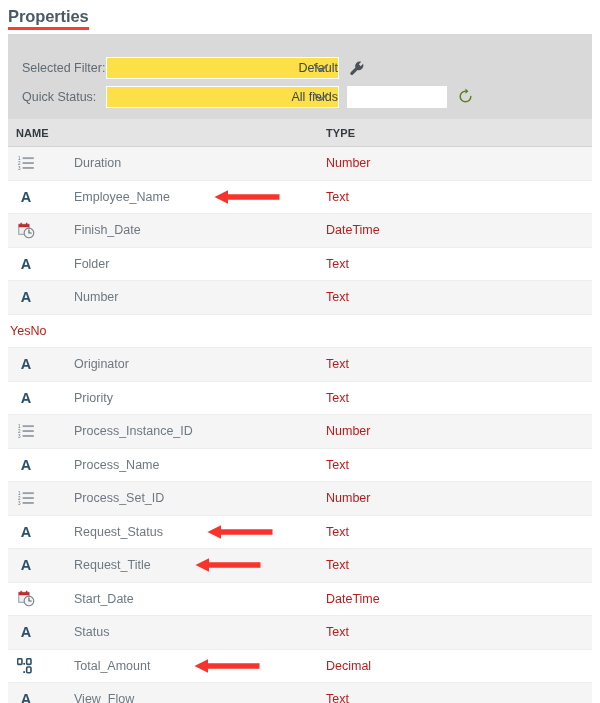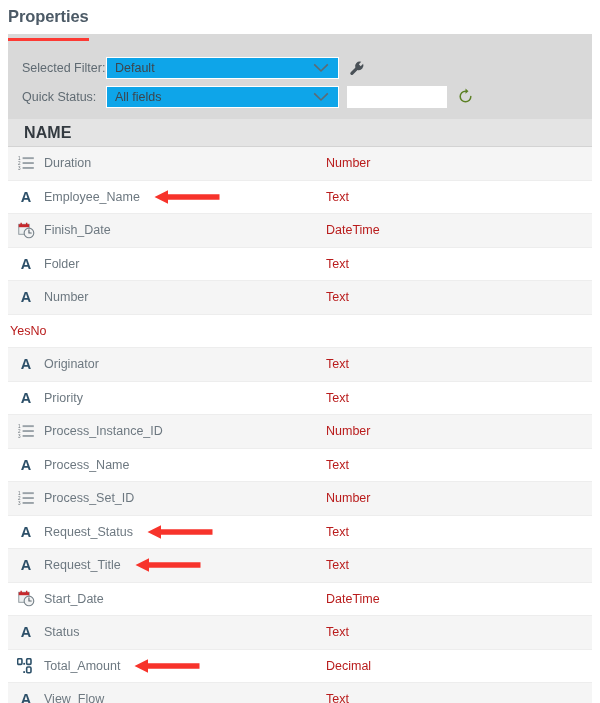--- a/index.html
+++ b/index.html
@@ -21,21 +21,21 @@
     height: 34px;
     box-sizing: border-box;
   }
   .page-title {
     display: inline-block;
     font-size: 16.5px;
     font-weight: bold;
     color: #4c5a66;
     letter-spacing: -0.1px;
     border-bottom: 3px solid #fd3a34;
-    padding-bottom: 12px;
+    padding-bottom: 1px;
     line-height: 20px;
   }
 
   
   .filter-panel {
     margin: 0 8px;
     background: #d9d9d9;
     height: 85px;
     box-sizing: border-box;
     padding: 21px 0 0 14px;
@@ -49,29 +49,30 @@
   .filter-label {
     width: 84px;
     font-size: 12.5px;
     color: #5f6a72;
     flex: 0 0 auto;
   }
   .select-box {
     position: relative;
     width: 233px;
     height: 22px;
-    background: #0ea5e9;
+    background: #fde047;
     border: 1px solid #ffffff;
     box-sizing: border-box;
     display: flex;
     align-items: center;
     padding-left: 8px;
     font-size: 12.5px;
     color: #3d464d;
     flex: 0 0 auto;
+    justify-content: flex-end;
   }
   .chevron {
     position: absolute;
     right: 9px;
     top: 50%;
     transform: translateY(-50%);
     display: block;
     line-height: 0;
   }
   .icon-btn {
@@ -102,45 +103,45 @@
     margin: 0 8px;
   }
   .grid-head {
     display: flex;
     background: #e4e4e4;
     height: 27px;
     align-items: center;
     border-bottom: 1px solid #d3d3d3;
   }
   .th {
-    font-size: 16px;
+    font-size: 11px;
     font-weight: bold;
     color: #333a40;
     letter-spacing: 0.1px;
-    margin-left: 8px;
   }
   .col-name { width: 316px; padding-left: 8px; box-sizing: border-box; }
   .col-type { flex: 1; padding-left: 2px; box-sizing: border-box; }
 
   .grid-row {
     display: flex;
     align-items: center;
     height: 32.5px;
     border-bottom: 1px solid #ededed;
   }
   .grid-row.alt { background: #f5f5f5; }
   .grid-row.plain { background: #ffffff; }
 
   .cell-name {
     width: 316px;
     display: flex;
     align-items: center;
     padding-left: 8px;
     box-sizing: border-box;
     position: relative;
+    gap: 30px;
   }
   .type-icon {
     width: 20px;
     height: 20px;
     flex: 0 0 auto;
     margin-right: 8px;
     display: inline-flex;
     align-items: center;
     justify-content: center;
     line-height: 0;
@@ -217,20 +218,21 @@
       </svg>
     </span>
   </div>
 
 </div>
 
 <div class="grid">
 
   <div class="grid-head">
     <div class="th col-name">NAME</div>
+    <div class="th col-type">TYPE</div>
   </div>
 
   <div id="rows-container">
       <div class="grid-row alt">
         <div class="cell-name">
           <span class="type-icon">
             <svg width="16" height="16" viewBox="0 0 16 16">
               <text x="0" y="5" font-family="Liberation Sans, sans-serif" font-size="4.6" fill="#6a7278">1</text>
               <text x="0" y="10.2" font-family="Liberation Sans, sans-serif" font-size="4.6" fill="#6a7278">2</text>
               <text x="0" y="15.4" font-family="Liberation Sans, sans-serif" font-size="4.6" fill="#6a7278">3</text>

